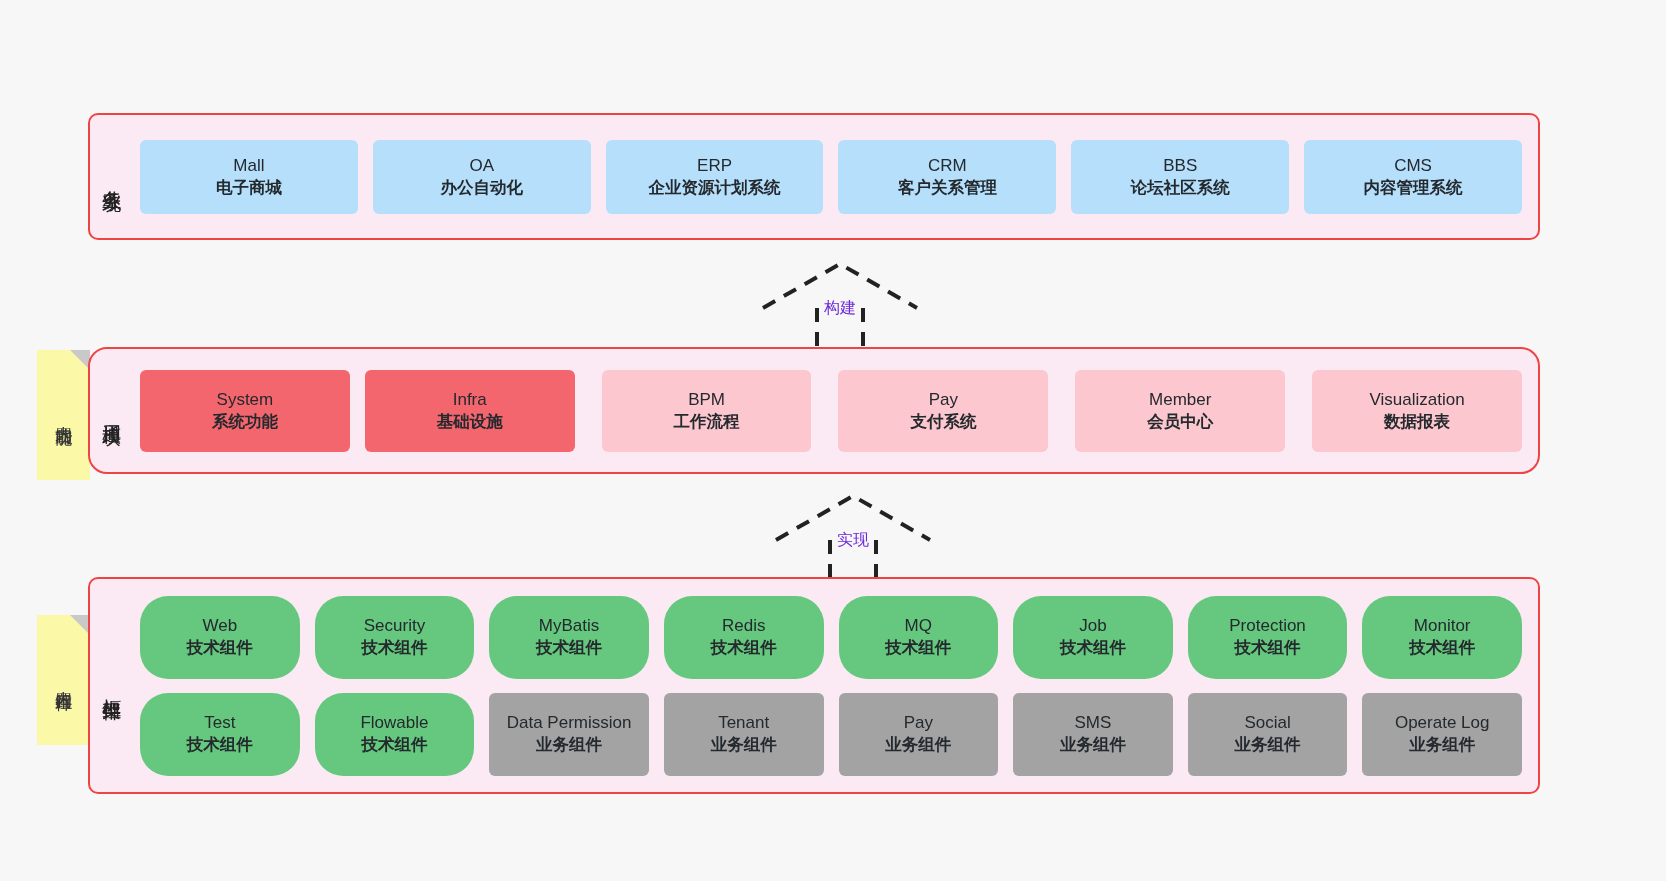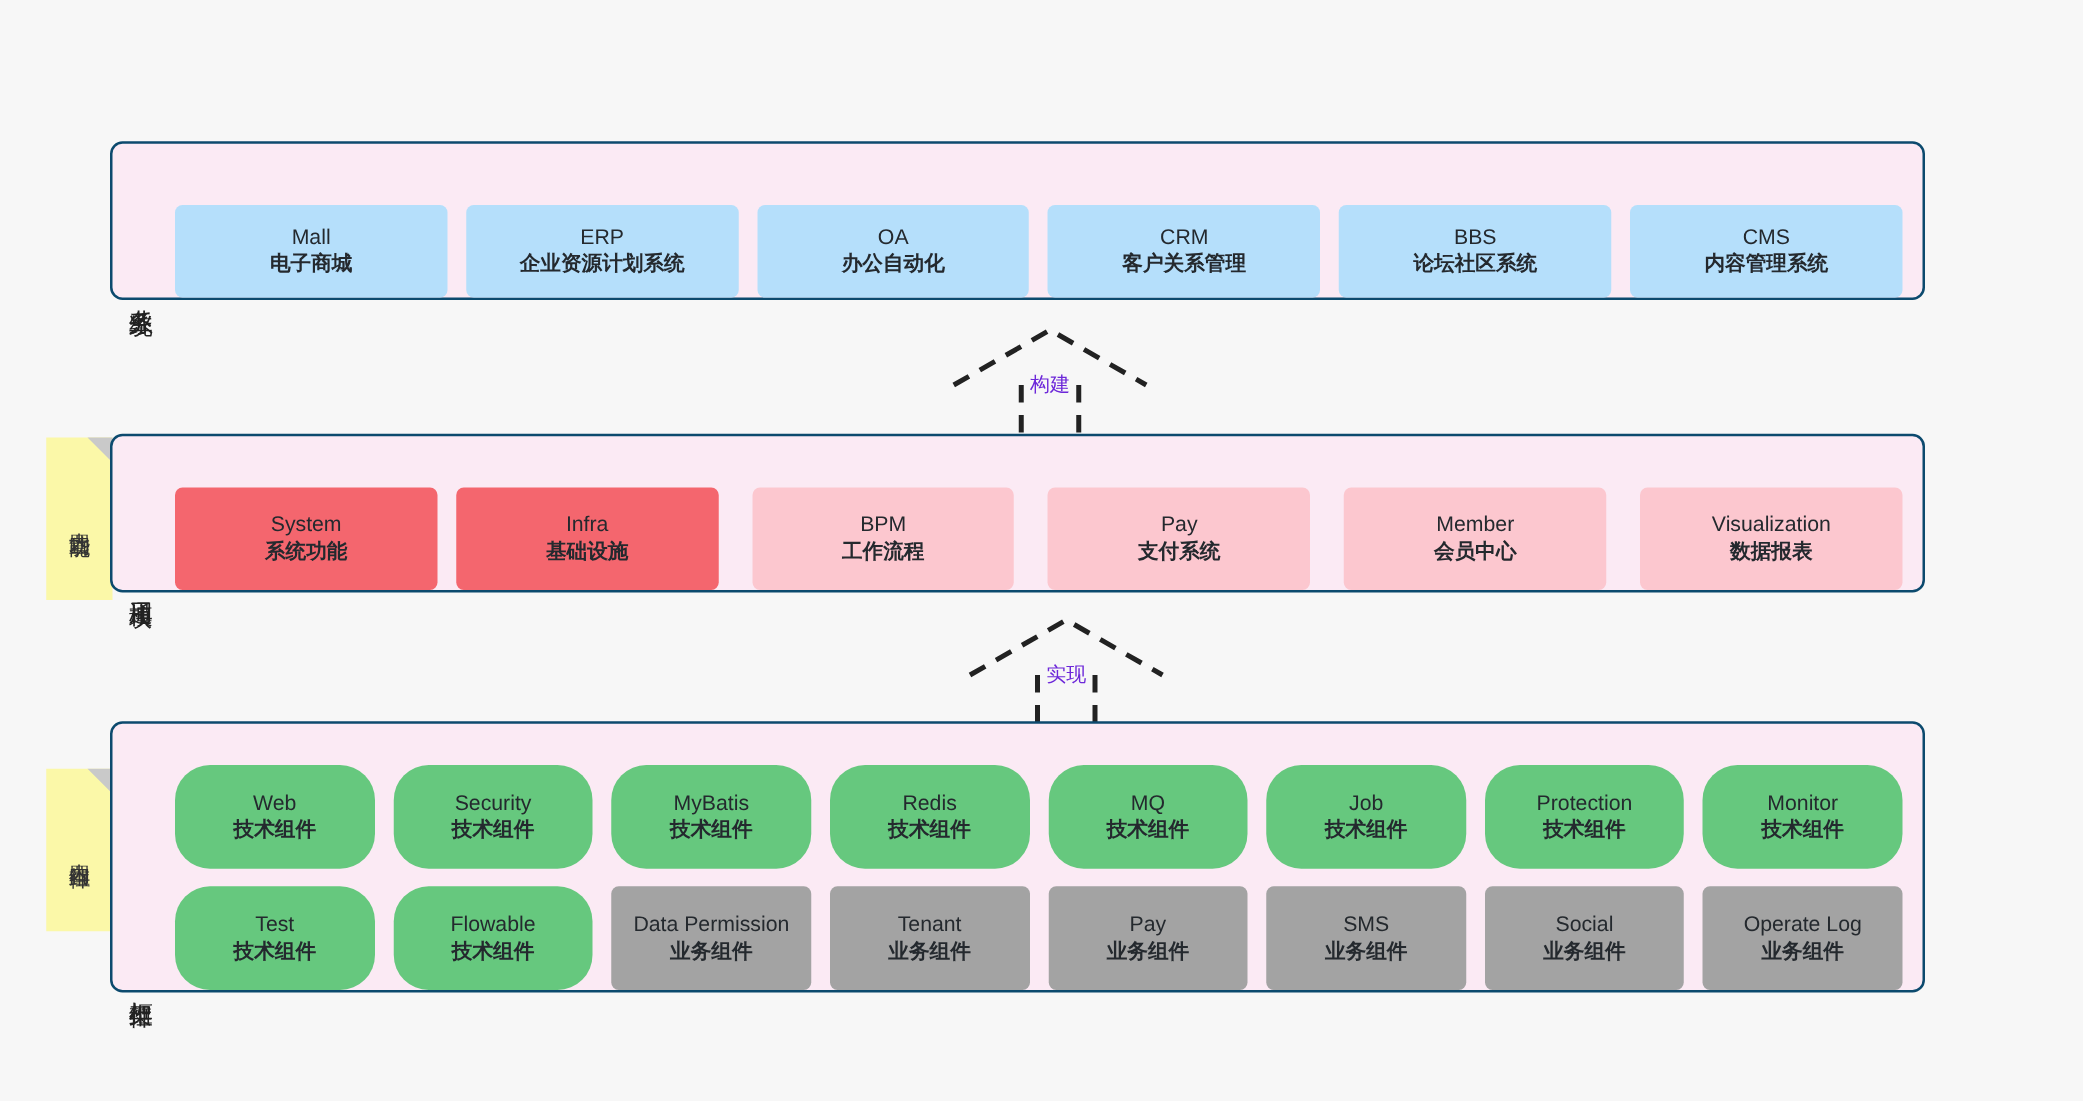--- a/index.html
+++ b/index.html
@@ -14,24 +14,24 @@
     position: relative;
     width: 1666px;
     height: 881px;
     background: #f7f7f7;
   }
 
   
   .layer {
     position: absolute;
     background: #fbeaf4;
-    border: 2px solid #0c4a6e;
+    border: 2px solid #ef4444;
     border-radius: 10px;
     display: flex;
-    align-items: flex-end;
+    align-items: center;
   }
   .layer-title {
     flex: 0 0 auto;
     width: 44px;
     display: flex;
     align-items: center;
     justify-content: center;
     font-size: 19px;
     color: #222;
     letter-spacing: 1px;
@@ -73,21 +73,21 @@
   .c-blue        { background: #b5dffb; }
   .c-red         { background: #f4666e; }
   .c-pink        { background: #fcc7cf; margin-left: 12px; }
   .c-green       { background: #66c87e; border-radius: 28px; }
   .c-green-light { background: #a3a3a3; }
 
   
   #layer-business { left: 88px;  top: 113px; width: 1452px; height: 127px; }
   #layer-business .cell { height: 74px; }
 
-  #layer-common   { left: 88px;  top: 347px; width: 1452px; height: 127px; }
+  #layer-common   { left: 88px;  top: 347px; width: 1452px; height: 127px; border-radius: 19px; }
   #layer-common .cell { height: 82px; }
 
   #layer-framework{ left: 88px;  top: 577px; width: 1452px; height: 217px; }
   #layer-framework .cell { height: 83px; }
 
   
   .sticky {
     position: absolute;
     background: #fbf8a8;
     width: 53px;
@@ -138,26 +138,26 @@
 
   <div class="layer" id="layer-business">
     <div class="layer-title">业务系统</div>
     <div class="layer-body">
       <div class="row">
         <div class="cell c-blue">
           <div class="t1">Mall</div>
           <div class="t2">电子商城</div>
         </div>
         <div class="cell c-blue">
+          <div class="t1">OA</div>
+          <div class="t2">办公自动化</div>
+        </div>
+        <div class="cell c-blue">
           <div class="t1">ERP</div>
           <div class="t2">企业资源计划系统</div>
-        </div>
-        <div class="cell c-blue">
-          <div class="t1">OA</div>
-          <div class="t2">办公自动化</div>
         </div>
         <div class="cell c-blue">
           <div class="t1">CRM</div>
           <div class="t2">客户关系管理</div>
         </div>
         <div class="cell c-blue">
           <div class="t1">BBS</div>
           <div class="t2">论坛社区系统</div>
         </div>
         <div class="cell c-blue">

